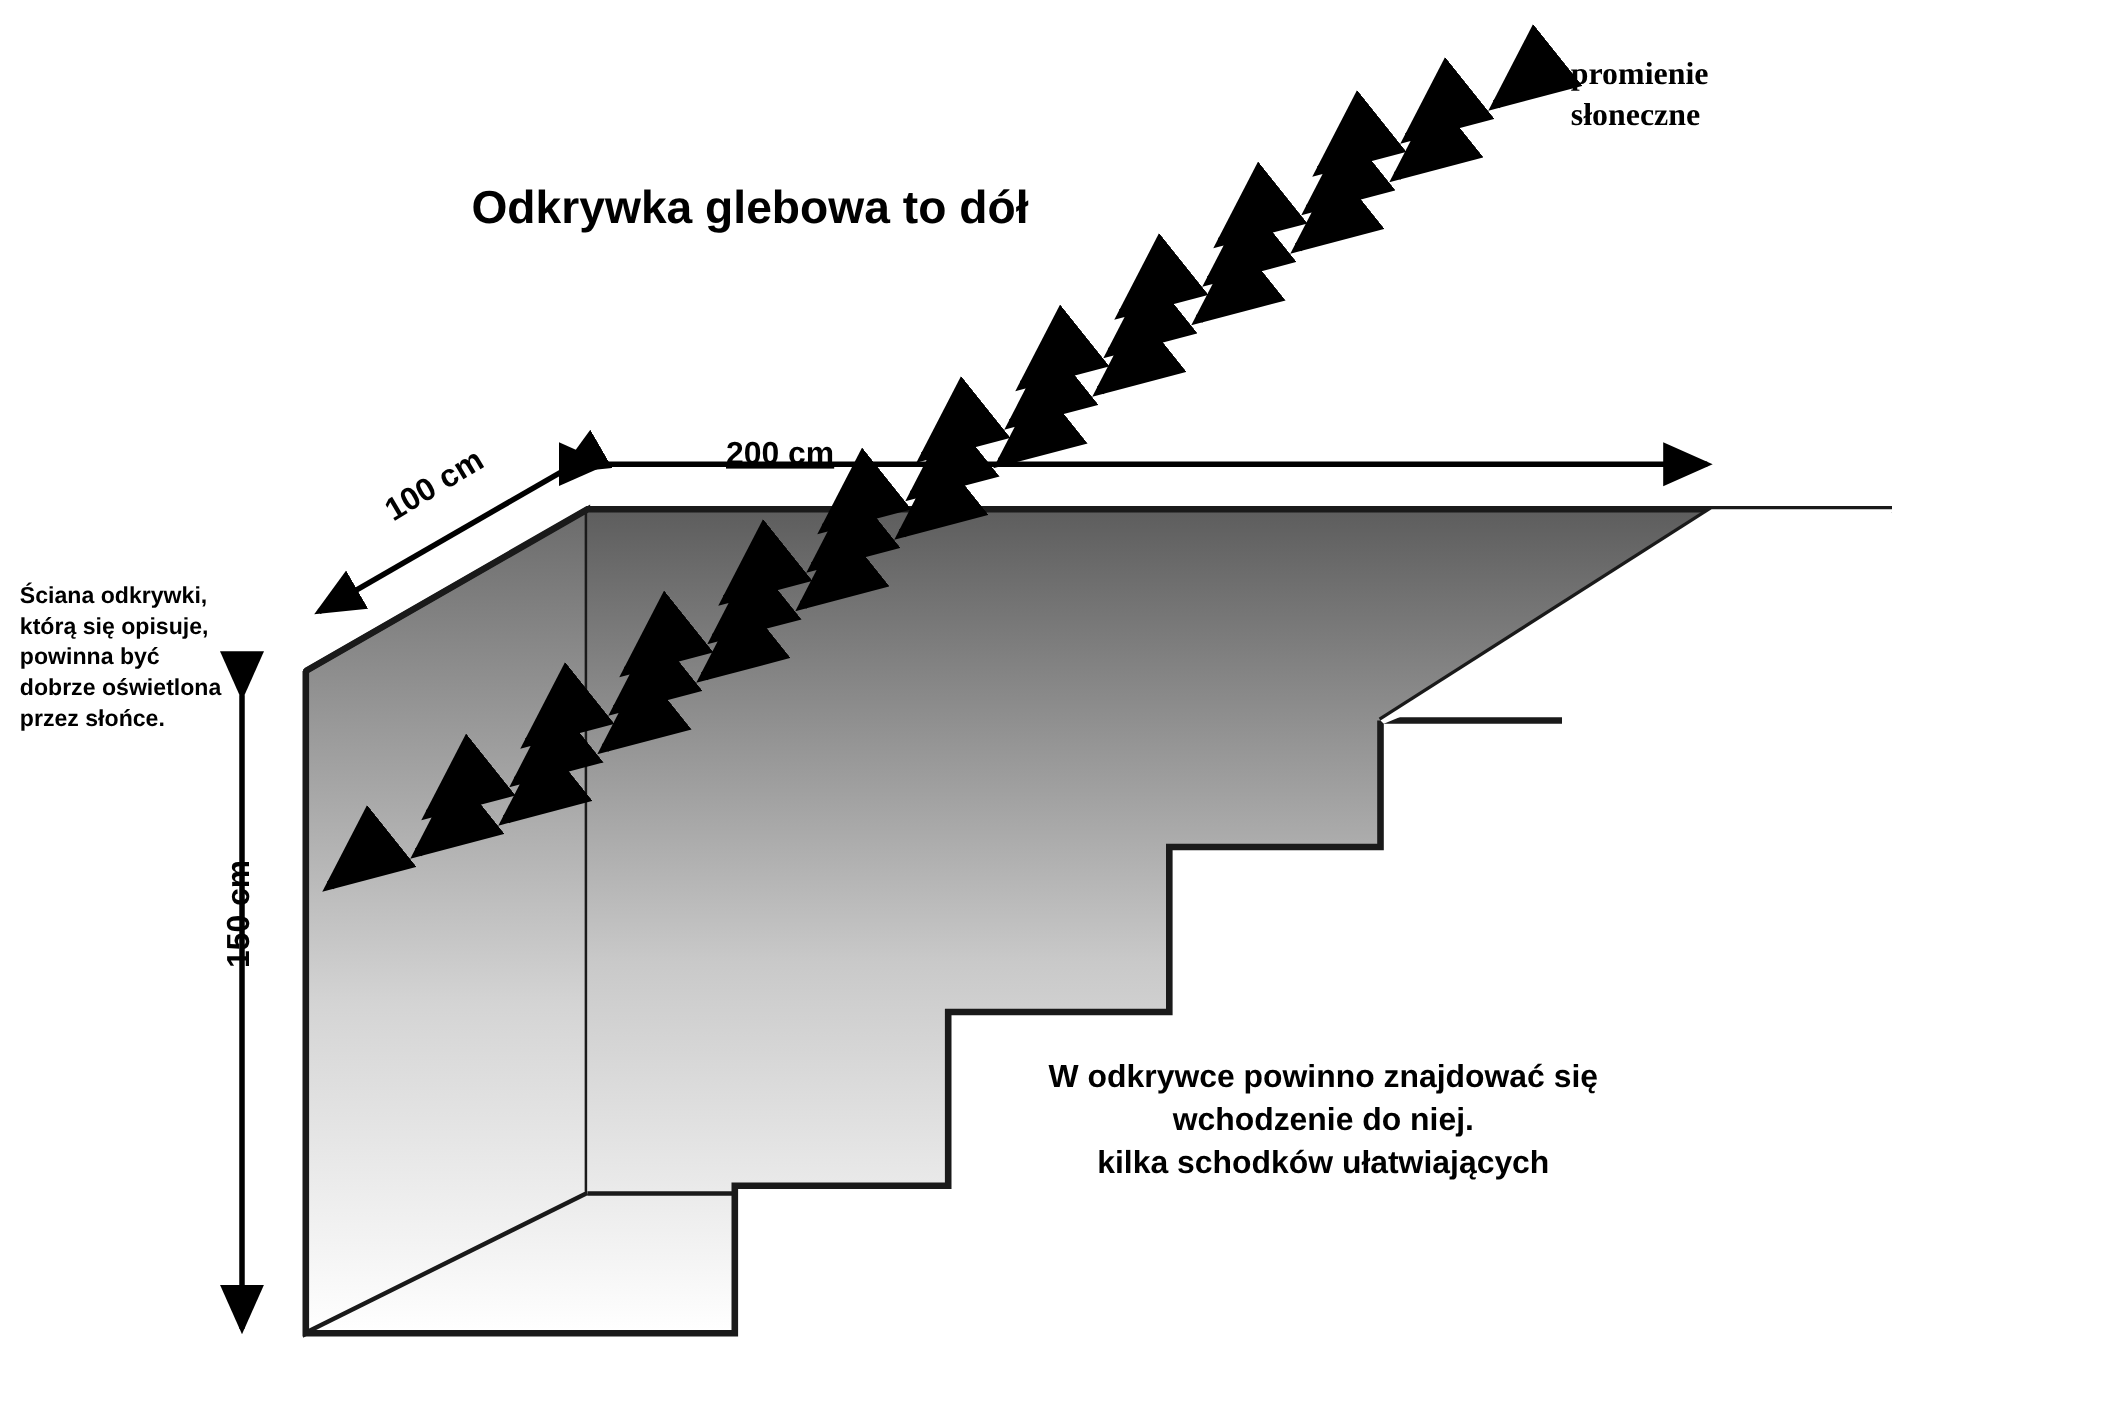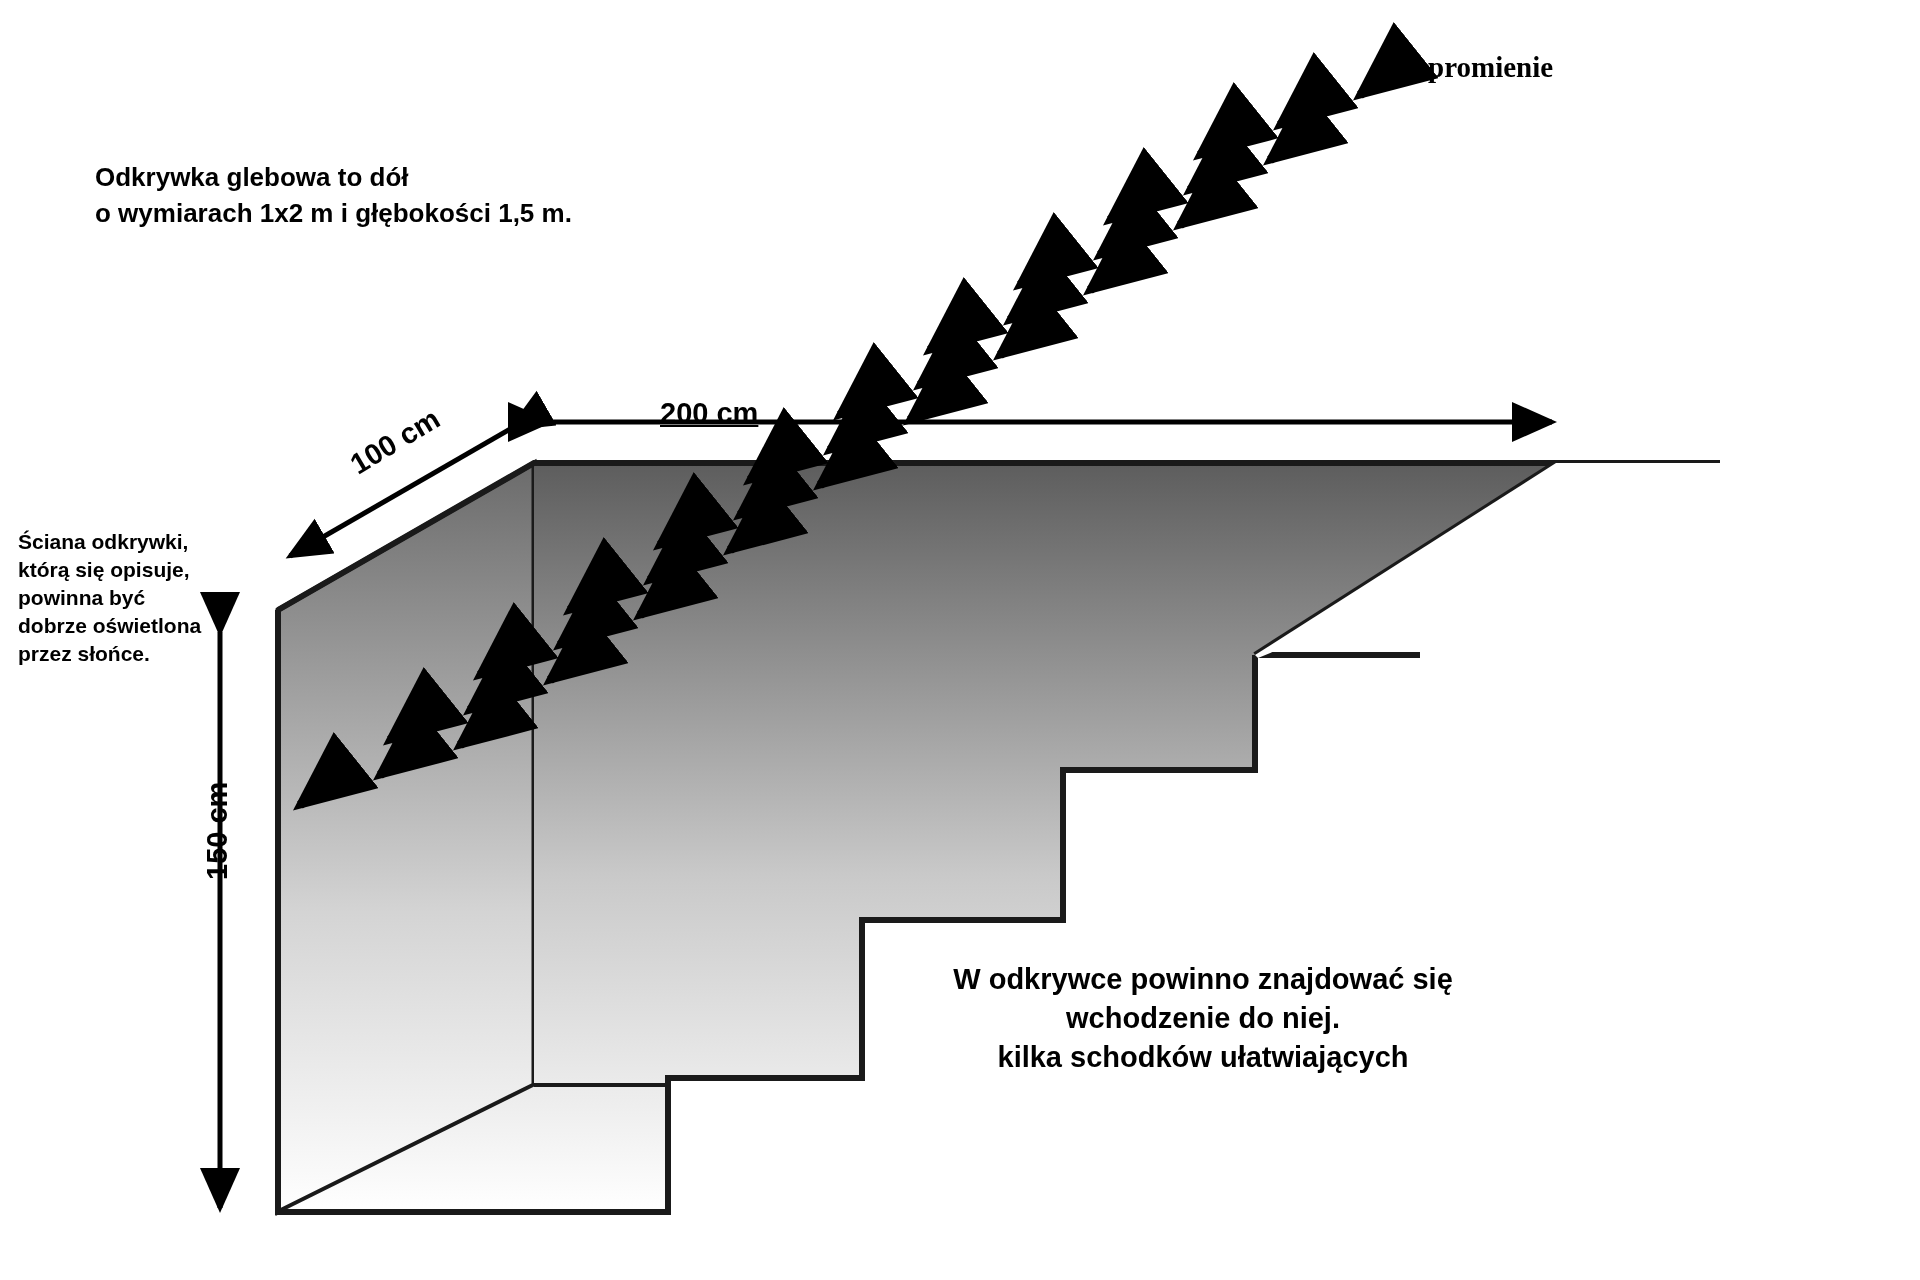--- a/index.html
+++ b/index.html
@@ -29,22 +29,22 @@
   .lbl {
     position: absolute;
     font-weight: bold;
     color: #000;
     line-height: 1.22;
   }
   .lbl-title {
     left: 95px;
     top: 160px;
     width: 840px;
-    text-align: left;
-    font-size: 26px;
+    text-align: right;
+    font-size: 42px;
     line-height: 1.38;
   }
   .lbl-sun {
     left: 1428px;
     top: 48px;
     width: 260px;
     text-align: left;
     font-size: 29px;
     line-height: 1.32;
     font-family: Liberation Serif, serif;
@@ -189,25 +189,25 @@
           <line x1="690" y1="575" x2="640" y2="615" marker-end="url(#ah)"></line>
           <line x1="600" y1="640" x2="550" y2="680" marker-end="url(#ah)"></line>
           <line x1="510" y1="705" x2="460" y2="745" marker-end="url(#ah)"></line>
         </g>
       </g>
     </g>
   </svg>
 
   <div class="lbl lbl-title">
     <div>Odkrywka glebowa to dół</div>
-    <div>o wymiarach 1x2 m i głębokości 1,5 m.</div>
   </div>
 
   <div class="lbl lbl-sun">
     <div>promienie</div>
+    <div>słoneczne</div>
   </div>
 
   <div class="lbl lbl-wall">Ściana odkrywki, którą się opisuje, powinna być dobrze oświetlona przez słońce.</div>
 
   <div class="lbl lbl-steps">
     <div>W odkrywce powinno znajdować się</div>
     <div>wchodzenie do niej.</div>
     <div>kilka schodków ułatwiających</div>
   </div>
 

